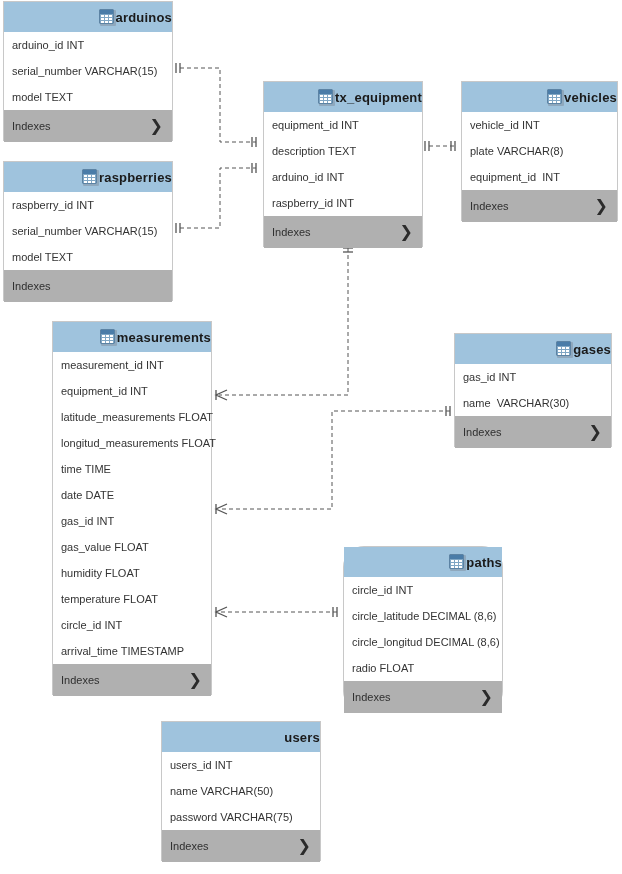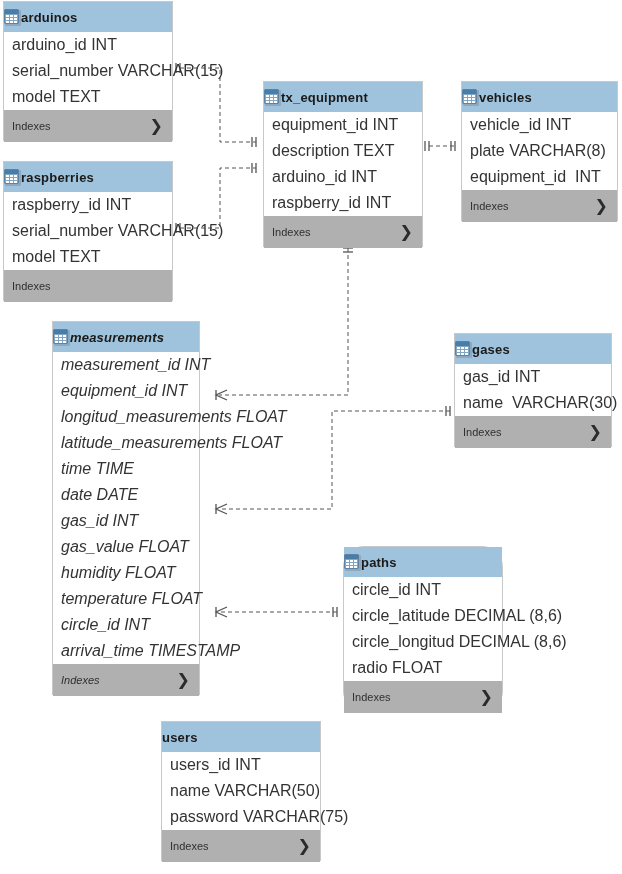--- a/index.html
+++ b/index.html
@@ -26,21 +26,21 @@
     background: #ffffff;
     border: 1px solid #c8c8c8;
     z-index: 5;
   }
   .entity-header {
     box-sizing: border-box;
     background: #9fc3dd;
     height: 30px;
     display: flex;
     align-items: center;
-    justify-content: flex-start;
+    justify-content: flex-end;
     position: relative;
   }
   .entity-title {
     font-size: 13px;
     font-weight: bold;
     color: #1a1a1a;
     letter-spacing: 0.2px;
     white-space: nowrap;
   }
   .tbl-icon {
@@ -78,21 +78,21 @@
     left: 0; top: 4px; right: 0; bottom: 0;
     background:
       linear-gradient(to right, #7fa6c4 1px, transparent 1px) 0 0 / 4px 100%,
       linear-gradient(to bottom, #7fa6c4 1px, transparent 1px) 0 0 / 100% 3px;
   }
 
   .entity-fields {
     background: #ffffff;
   }
   .field {
-    font-size: 16px;
+    font-size: 11px;
     color: #333333;
     padding: 0 8px;
     display: flex;
     align-items: center;
     white-space: pre;
     height: 26px;
     box-sizing: border-box;
   }
   .entity-footer {
     box-sizing: border-box;
@@ -252,35 +252,35 @@
         <div class="entity-fields">
           <div class="field">vehicle_id INT</div>
           <div class="field">plate VARCHAR(8)</div>
           <div class="field">equipment_id  INT</div>
         </div>
         <div class="entity-footer" style="height: 32px;">
           <span class="footer-label">Indexes</span>
           <span class="chevron">❯</span>
         </div>
       </div>
-      <div class="entity" style="left: 52px; top: 321px; width: 148px; height: 374px; font-style: italic;">
+      <div class="entity" style="left: 52px; top: 321px; width: 160px; height: 374px;">
         <div class="entity-header">
           <span class="tbl-icon">
             <span class="sh"></span>
             <span class="bd">
               <span class="grid"></span>
             </span>
           </span>
           <span class="entity-title">measurements</span>
         </div>
         <div class="entity-fields">
           <div class="field">measurement_id INT</div>
           <div class="field">equipment_id INT</div>
+          <div class="field">latitude_measurements FLOAT</div>
           <div class="field">longitud_measurements FLOAT</div>
-          <div class="field">latitude_measurements FLOAT</div>
           <div class="field">time TIME</div>
           <div class="field">date DATE</div>
           <div class="field">gas_id INT</div>
           <div class="field">gas_value FLOAT</div>
           <div class="field">humidity FLOAT</div>
           <div class="field">temperature FLOAT</div>
           <div class="field">circle_id INT</div>
           <div class="field">arrival_time TIMESTAMP</div>
         </div>
         <div class="entity-footer" style="height: 32px;">

